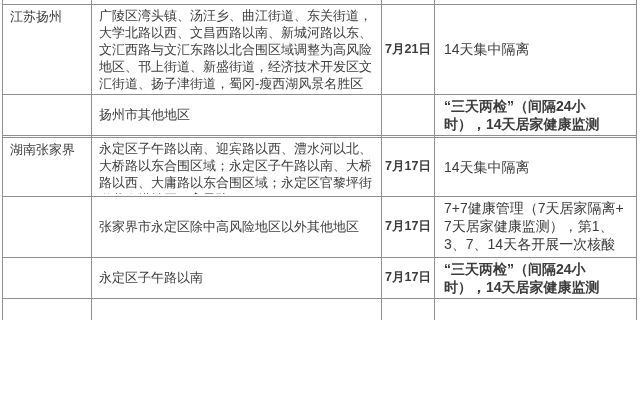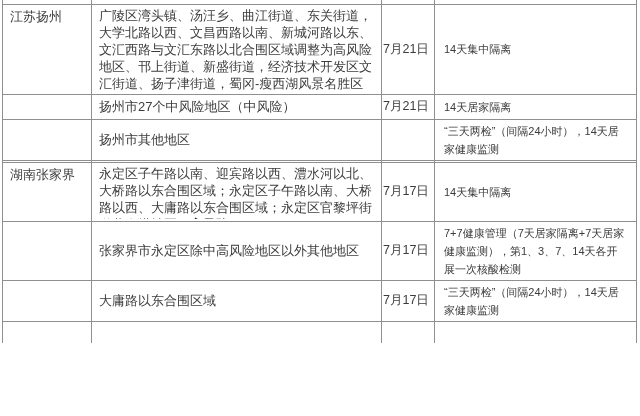--- a/index.html
+++ b/index.html
@@ -21,41 +21,41 @@
   td {
     border: 1px solid #8f8f8f;
     font-size: 13px;
     line-height: 17px;
     color: #3b3b3b;
     word-break: break-all;
     box-sizing: border-box;
   }
   td.c1 { vertical-align: top; padding: 3px 6px 2px 7px; margin-top: 24px; }
   td.c2 { vertical-align: middle; padding: 2px 7px; }
-  td.c3 { vertical-align: middle; text-align: left; padding: 0 1px; font-size: 12.5px; }
-  td.c4 { vertical-align: middle; padding: 2px 9px; font-size: 11px; line-height: 18px; }
+  td.c3 { vertical-align: middle; text-align: center; padding: 0 1px; font-size: 12.5px; font-weight: bold; }
+  td.c4 { vertical-align: middle; padding: 2px 9px; font-size: 14px; line-height: 18px; }
   tr.sliver-top { height: 4px; }
   tr.sliver-top td, tr.sep td, tr.sliver-bottom td { font-size: 0; line-height: 0; padding: 0; }
   tr.sliver-top td { border-top: none; }
   tr.sep { height: 2px; }
   tr.sliver-bottom { height: 22px; }
   tr.sliver-bottom td { border-bottom: none; }
   tr.r1 { height: 86px; }
   tr.r2 { height: 25px; }
   tr.r3 { height: 59px; }
   tr.r4 { height: 39px; padding-left: 24px; }
   tr.r5 { height: 57px; padding-left: 8px; }
   tr.r6 { height: 25px; }
   tr.r7 { height: 59px; }
   tr.r8 { height: 39px; }
   .clip { overflow: hidden; }
   .mh85 { max-height: 85px; }
   .mh54 { max-height: 54px; }
   .mh56 { max-height: 56px; }
-  .mh38 { max-height: 38px; }
+  .mh38 { max-height: 38px; font-weight: bold; }
   .bold { font-weight: bold; color: #2d2d2d; }
 </style>
 </head>
 <body>
 
 <div class="screen">
   <table class="policy-table">
     <colgroup>
       <col style="width:89px">
       <col style="width:290px">
@@ -72,26 +72,20 @@
 
       <tr class="r1">
         <td class="c1"><span>江苏扬州</span></td>
         <td class="c2">
           <div class="clip mh85"><span>广陵区湾头镇、汤汪乡、曲江街道、东关街道，大学北路以西、文昌西路以南、新城河路以东、文汇西路与文汇东路以北合围区域调整为高风险地区、邗上街道、新盛街道，经济技术开发区文汇街道、扬子津街道，蜀冈-瘦西湖风景名胜区梅岭街道</span></div>
         </td>
         <td class="c3"><span>7月21日</span></td>
         <td class="c4"><span>14天集中隔离</span></td>
       </tr>
 
-      <tr class="r2">
-        <td class="c1"><span></span></td>
-        <td class="c2"><span>扬州市27个中风险地区（中风险）</span></td>
-        <td class="c3"><span>7月21日</span></td>
-        <td class="c4"><span>14天居家隔离</span></td>
-      </tr>
 
 
       <tr class="r4">
         <td class="c1"><span></span></td>
         <td class="c2"><span>扬州市其他地区</span></td>
         <td class="c3"><span></span></td>
         <td class="c4">
           <div class="clip mh38"><span>“三天两检”（间隔24小时），14天居家健康监测</span></div>
         </td>
       </tr>
@@ -117,21 +111,21 @@
         <td class="c1"><span></span></td>
         <td class="c2"><span>张家界市永定区除中高风险地区以外其他地区</span></td>
         <td class="c3"><span>7月17日</span></td>
         <td class="c4">
           <div class="clip mh56"><span>7+7健康管理（7天居家隔离+7天居家健康监测），第1、3、7、14天各开展一次核酸检测</span></div>
         </td>
       </tr>
 
       <tr class="r8">
         <td class="c1"><span></span></td>
-        <td class="c2"><span>大庸路以东合围区域</span></td>
+        <td class="c2"><span>永定区子午路以南</span></td>
         <td class="c3"><span>7月17日</span></td>
         <td class="c4">
           <div class="clip mh38"><span>“三天两检”（间隔24小时），14天居家健康监测</span></div>
         </td>
       </tr>
 
       <tr class="sliver-bottom">
         <td class="c1"></td>
         <td class="c2"></td>
         <td class="c3"></td>

